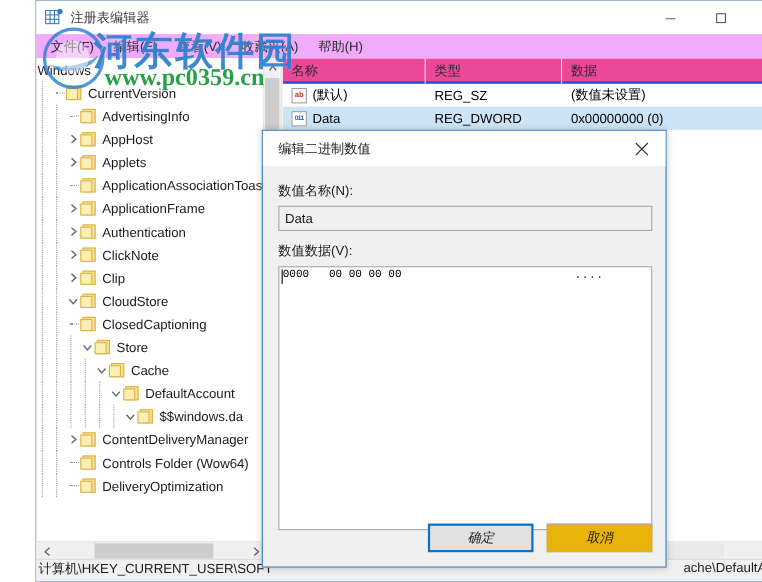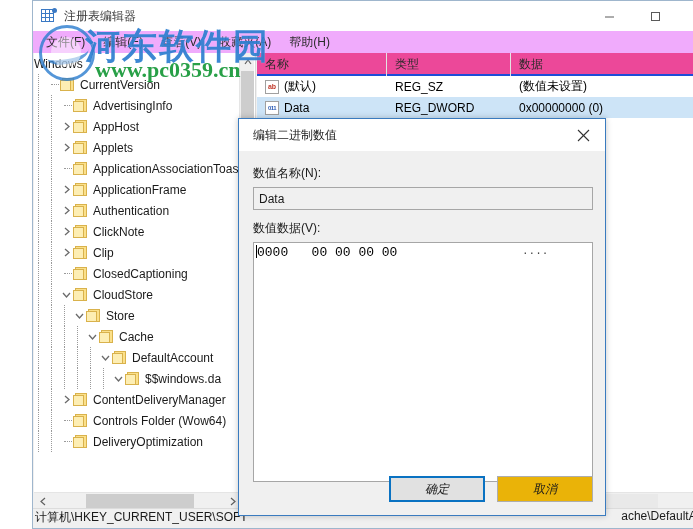--- a/index.html
+++ b/index.html
@@ -314,21 +314,21 @@
   .hexbox {
     width: 340px; height: 240px;
     background: #ffffff;
     border: 1px solid #a6a6a6;
     position: relative;
     overflow: hidden;
   }
   .hexline {
     position: absolute; left: 3px; top: 2px;
     font-family: "Liberation Mono", "DejaVu Sans Mono", monospace;
-    font-size: 13px; color: #000000;
+    font-size: 10px; color: #000000;
     white-space: pre;
   }
   .hexascii {
     position: absolute; left: 268px; top: 2px;
     font-family: "Liberation Mono", "DejaVu Sans Mono", monospace;
     font-size: 11px; color: #444444;
     white-space: pre;
   }
   .caret {
     position: absolute; left: 2px; top: 2px;
@@ -563,40 +563,40 @@
             </div>
             <div class="folder">
               <div class="back"></div>
               <div class="front"></div>
             </div>
             <span class="tr-label">Clip</span>
           </div>
           <div class="tree-row">
             <div class="vline"></div>
             <div class="vline"></div>
-            <div class="dashlead"></div>
-            <div class="folder">
-              <div class="back"></div>
-              <div class="front"></div>
-            </div>
-            <span class="tr-label">ClosedCaptioning</span>
-          </div>
-          <div class="tree-row">
-            <div class="vline"></div>
-            <div class="vline"></div>
             <div class="chev">
               <svg width="9" height="8" viewBox="0 0 9 8">
                 <polyline points="1,2 4.5,6 8,2" fill="none" stroke="currentColor" stroke-width="1.3"></polyline>
               </svg>
             </div>
             <div class="folder">
               <div class="back"></div>
               <div class="front"></div>
             </div>
             <span class="tr-label">CloudStore</span>
+          </div>
+          <div class="tree-row">
+            <div class="vline"></div>
+            <div class="vline"></div>
+            <div class="dashlead"></div>
+            <div class="folder">
+              <div class="back"></div>
+              <div class="front"></div>
+            </div>
+            <span class="tr-label">ClosedCaptioning</span>
           </div>
           <div class="tree-row">
             <div class="vline"></div>
             <div class="vline"></div>
             <div class="vline"></div>
             <div class="chev">
               <svg width="9" height="8" viewBox="0 0 9 8">
                 <polyline points="1,2 4.5,6 8,2" fill="none" stroke="currentColor" stroke-width="1.3"></polyline>
               </svg>
             </div>

